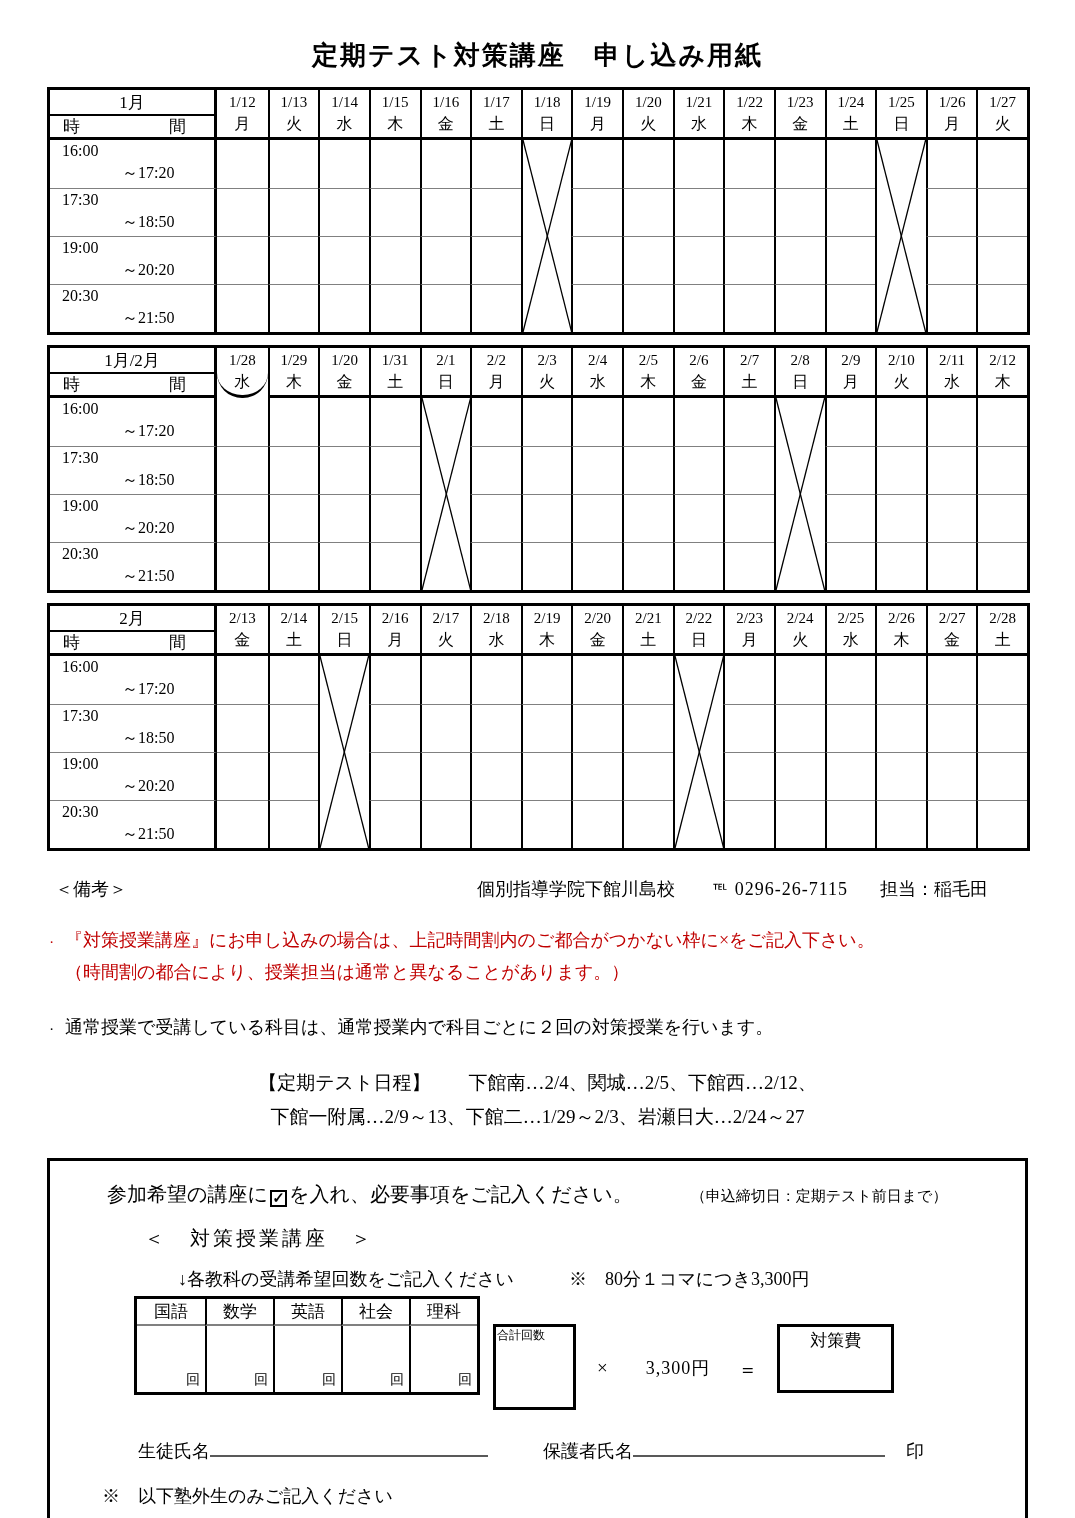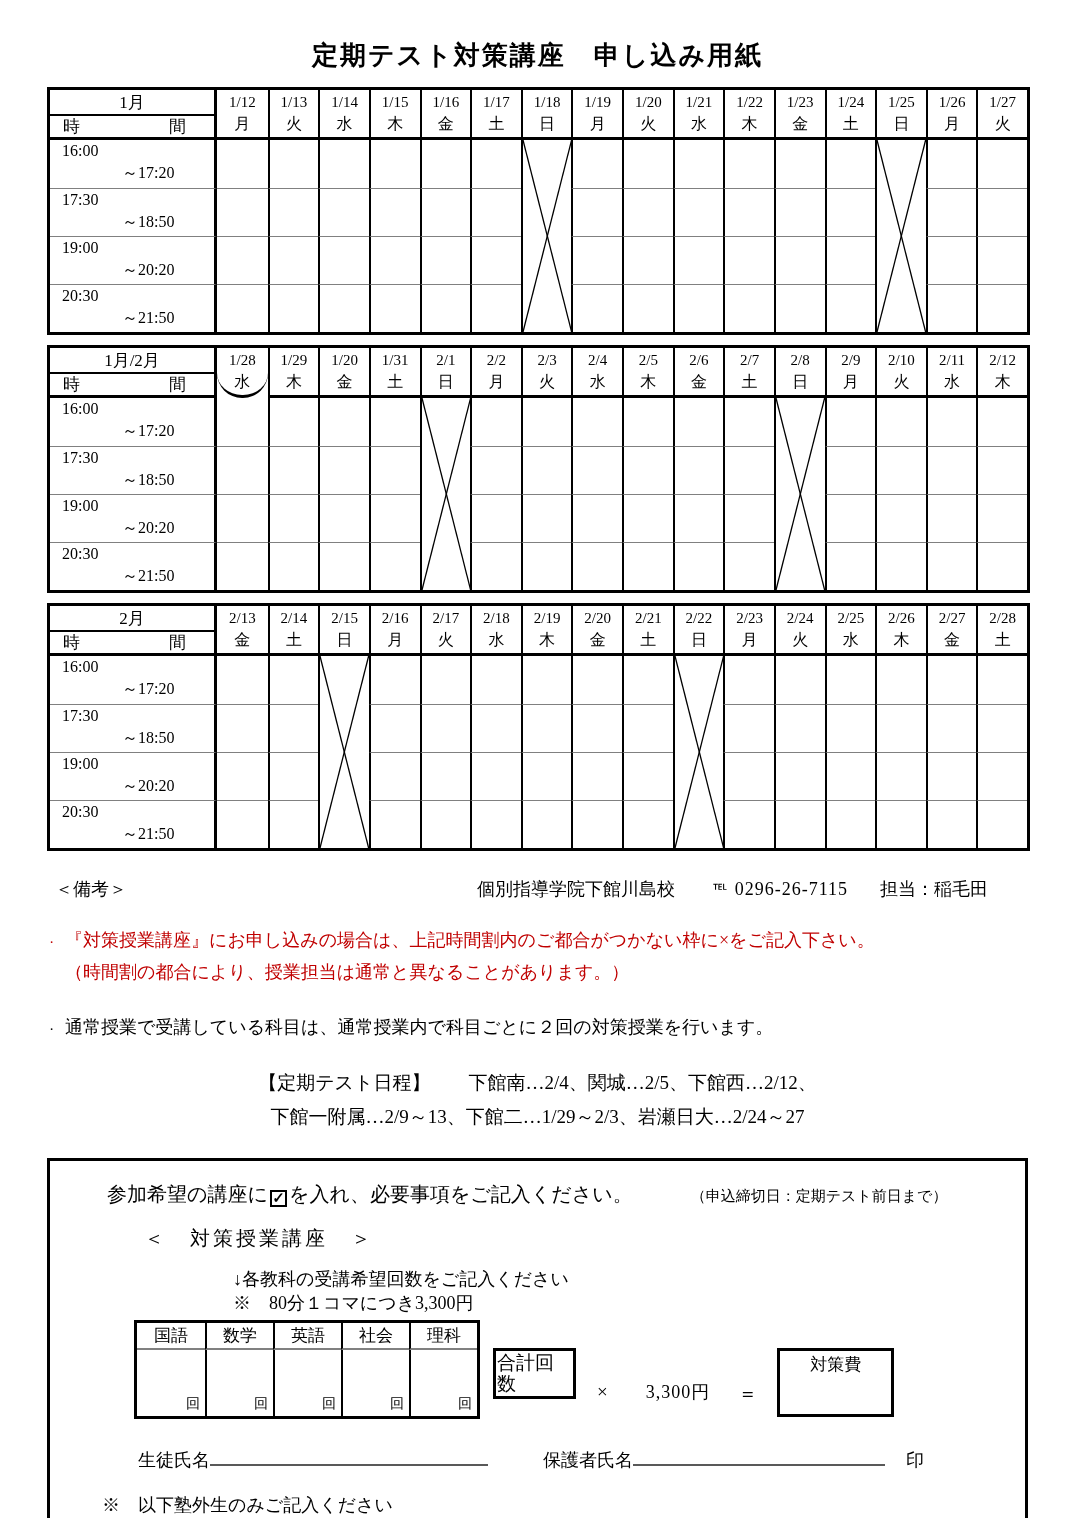--- a/index.html
+++ b/index.html
@@ -39,31 +39,31 @@
   .test-sched{margin-top:22px;text-align:center;font-size:19px;line-height:1.8;}
 
   
   .app-box{box-sizing:border-box;position:relative;width:981px;height:388px;margin:24px 0 0 47px;border:3px solid #000;padding:20px 22px 0 22px;}
   .app-box *{box-sizing:border-box;}
   .instr-row{display:flex;align-items:baseline;margin-left:35px;}
   .instr-main{font-size:20px;}
   .chkbox{display:inline-block;width:17px;height:17px;border:2px solid #000;font-size:15px;line-height:13px;text-align:center;font-weight:bold;vertical-align:-2px;margin:0 2px;}
   .deadline{font-size:15px;margin-left:58px;}
   .course-heading{margin:17px 0 0 72px;font-size:20px;letter-spacing:3px;}
-  .count-row{display:flex;align-items:baseline;margin:15px 0 0 106px;font-size:18px;flex-direction:column;}
+  .count-row{display:flex;align-items:baseline;margin:15px 0 0 106px;font-size:18px;}
   .price-note{margin-left:55px;}
   .calc-area{display:flex;align-items:flex-start;margin:5px 0 0 62px;}
   .subj-grid{display:grid;grid-template-columns:repeat(5,68px);grid-template-rows:27px 66px;border:3px solid #000;background:#fff;}
   .subj-head{border-left:2px solid #000;border-bottom:2px solid #808080;display:flex;align-items:center;justify-content:center;font-size:17px;}
   .subj-head.c0{border-left:none;}
   .subj-cell{border-left:2px solid #000;position:relative;}
   .subj-cell.c0{border-left:none;}
   .subj-cell .unit{position:absolute;right:5px;bottom:3px;font-size:14px;}
   .calc-group{display:flex;align-items:flex-start;margin:28px 0 0 13px;}
-  .total-box{width:83px;height:51px;border:3px solid #000;font-size:19px;padding:2px 1px;line-height:1.1;}
+  .total-box{width:83px;height:86px;border:3px solid #000;font-size:12px;padding:2px 1px;line-height:1.1;}
   .op{font-size:19px;margin-top:33px;}
   .op.mult{margin-left:21px;}
   .price-val{font-size:18px;margin:32px 0 0 38px;letter-spacing:1px;}
   .op.eq{margin-left:28px;}
   .fee-box{width:117px;height:69px;border:3px solid #000;font-size:17px;padding-top:2px;text-align:center;margin-left:20px;}
   .names-row{display:flex;align-items:baseline;margin:27px 0 0 66px;font-size:18px;}
   .uline{display:inline-block;border-bottom:2px solid #595959;height:20px;}
   .u-student{width:278px;}
   .u-guardian{width:252px;}
   .lbl-guardian{margin-left:55px;}

